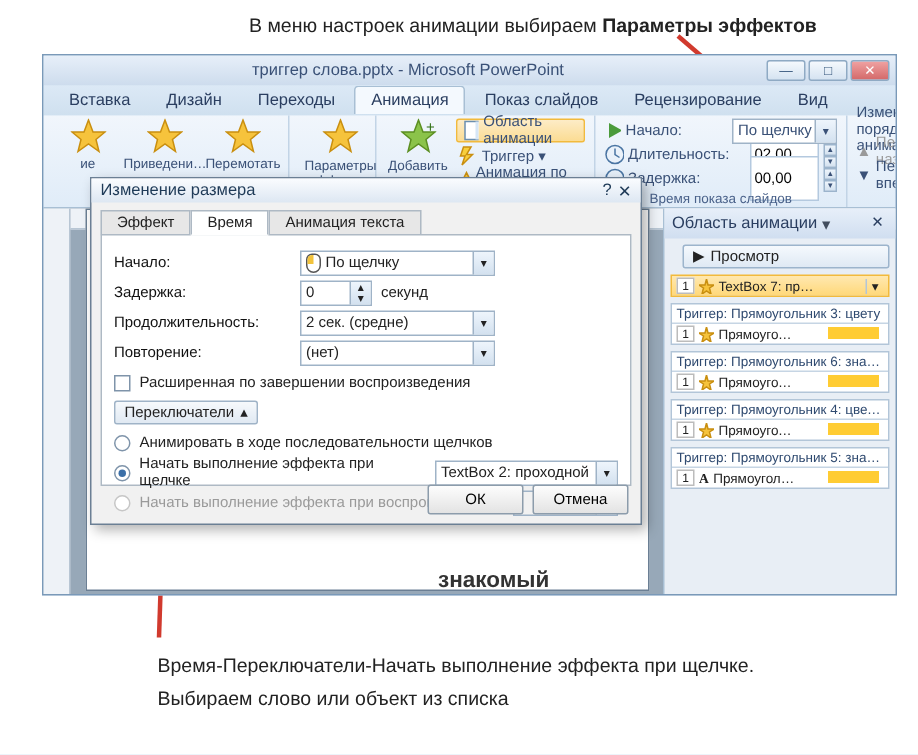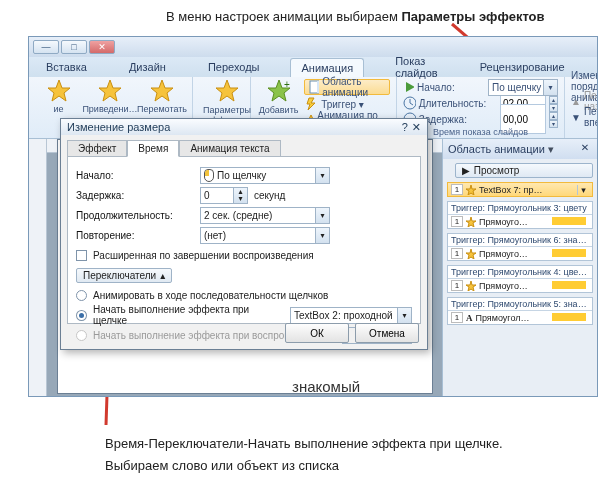--- a/index.html
+++ b/index.html
@@ -8,21 +8,21 @@
 .annot-top b{font-weight:bold}
 .annot-bottom{position:absolute;left:105px;top:433px;font-size:13px;line-height:22px}
 .red-arrow-top{position:absolute;left:444px;top:18px;width:134px;height:118px;pointer-events:none}
 .red-arrow-bottom{position:absolute;left:78px;top:291px;width:42px;height:140px;pointer-events:none}
 .app{position:absolute;left:28px;top:36px;width:570px;height:361px;border:1px solid #7a99b8;background:#dae8f5;overflow:hidden}
 .titlebar{height:20px;background:linear-gradient(#e7eff9,#cddced);display:flex;align-items:center;padding:0 4px}
 .title-center{flex:1;text-align:center;font-size:11px;color:#3a5177}
 .winbtns{display:flex;gap:2px}
 .winbtn{width:26px;height:14px;border:1px solid #8faac4;border-radius:2px;background:linear-gradient(#f5f9fd,#d5e3f1);display:flex;align-items:center;justify-content:center;font-size:9px;color:#33547a}
 .winbtn.close{background:linear-gradient(#efa1a1,#d46a6a);color:#fff}
-.ribbon-tabs{height:20px;display:flex;align-items:center;padding-left:6px;gap:20px;background:linear-gradient(#dce9f6,#cfe0ef)}
+.ribbon-tabs{height:20px;display:flex;align-items:flex-start;padding-left:6px;gap:2px;background:linear-gradient(#dce9f6,#cfe0ef)}
 .rtab{padding:3px 10px 3px;font-size:11px;color:#2a3e60;border:1px solid transparent}
 .rtab.active{background:#f4f9fe;border:1px solid #a8bfd4;border-bottom:none;border-radius:3px 3px 0 0}
 .ribbon{height:62px;background:linear-gradient(#f1f6fc,#e0ecf8);border-bottom:1px solid #a8bfd4;display:flex}
 .rgroup{border-right:1px solid #c2d4e6;padding:2px 6px;display:flex;flex-direction:column;position:relative}
 .rgroup-label{position:absolute;bottom:1px;left:0;right:0;text-align:center;font-size:9px;color:#4a628a}
 .rg-row{display:flex;gap:4px;align-items:flex-start}
 .gal-item{display:flex;flex-direction:column;align-items:center;width:48px}
 .star{width:24px;height:24px}
 .gal-label{font-size:9px;color:#3a5177;margin-top:1px}
 .btnv{display:flex;flex-direction:column;align-items:center;width:56px}
@@ -33,21 +33,21 @@
 .highlight{border:1px solid #f2ba3c;background:linear-gradient(#fdecc7,#fbdc93);border-radius:2px;padding:0 4px}
 .field-label{font-size:10px;color:#3a5177;width:86px}
 .field-val{font-size:10px;border:1px solid #b4c9df;background:#fff;padding:0 2px;width:46px;height:30px}
 .spin{width:10px;height:14px;display:flex;flex-direction:column}
 .spin div{flex:1;border:1px solid #9cb4cc;background:linear-gradient(#eef5fc,#d3e1ef);font-size:6px;text-align:center;line-height:6px}
 .doc-area{position:absolute;left:0;top:102px;right:0;bottom:0;background:#a8b7c6;display:flex}
 .ruler-v{width:18px;background:#eef2f7;border-right:1px solid #b8c6d4}
 .ruler-h{height:14px;background:#eef2f7;border-bottom:1px solid #b8c6d4}
 .canvas{flex:1;background:#97a8b8;position:relative}
 .slide{position:absolute;left:10px;top:0;width:376px;height:255px;background:#fff;border:1px solid #6b7f94}
-.slide-text{position:absolute;left:234px;top:238px;font-size:15px;font-weight:normal;color:#333}
+.slide-text{position:absolute;left:234px;top:238px;font-size:15px;font-weight:bold;color:#333}
 .anim-pane{position:absolute;right:0;top:0;width:155px;bottom:0;background:#e8eef5;border-left:1px solid #a8bfd4}
 .pane-title{height:20px;background:linear-gradient(#e7eff9,#d0def0);display:flex;align-items:center;padding:0 5px;font-size:11px;color:#2a3e60}
 .pane-title .pclose{margin-left:auto;width:14px;height:14px;font-size:10px;text-align:center}
 .pane-body{padding:4px}
 .play-btn{display:flex;align-items:center;gap:4px;border:1px solid #9cb4cc;background:linear-gradient(#f5f9fd,#dfe9f4);padding:1px 6px;font-size:10px;border-radius:2px;margin-left:8px}
 .anim-item{border:1px solid #b2c5d8;background:#fff;margin-top:4px;font-size:9px}
 .anim-item.sel{border:1px solid #f2ba3c;background:linear-gradient(#ffe8b0,#ffd879)}
 .anim-item .hdr{display:flex;align-items:center;padding:1px 3px;gap:3px}
 .anim-item .num{background:#fff;border:1px solid #bcbcbc;width:12px;text-align:center;font-size:8px}
 .anim-item .starico{width:10px;height:10px}
@@ -90,20 +90,21 @@
   <path d="M122 104 L108 96 L117 88 Z" fill="#d13a2e"></path>
 </svg>
 <svg class="red-arrow-bottom" viewBox="0 0 42 140">
   <path d="M28 134 L32 14" stroke="#d13a2e" stroke-width="3" fill="none"></path>
   <path d="M32 14 L25 30 L40 28 Z" fill="#d13a2e"></path>
 </svg>
 
 <div class="app">
 
   <div class="titlebar">
+    <div class="title-center">триггер слова.pptx - Microsoft PowerPoint</div>
     <div class="winbtns">
       <div class="winbtn">—</div>
       <div class="winbtn">□</div>
       <div class="winbtn close">✕</div>
     </div>
   </div>
 
   <div class="ribbon-tabs">
     <div class="rtab">Вставка</div>
     <div class="rtab">Дизайн</div>

